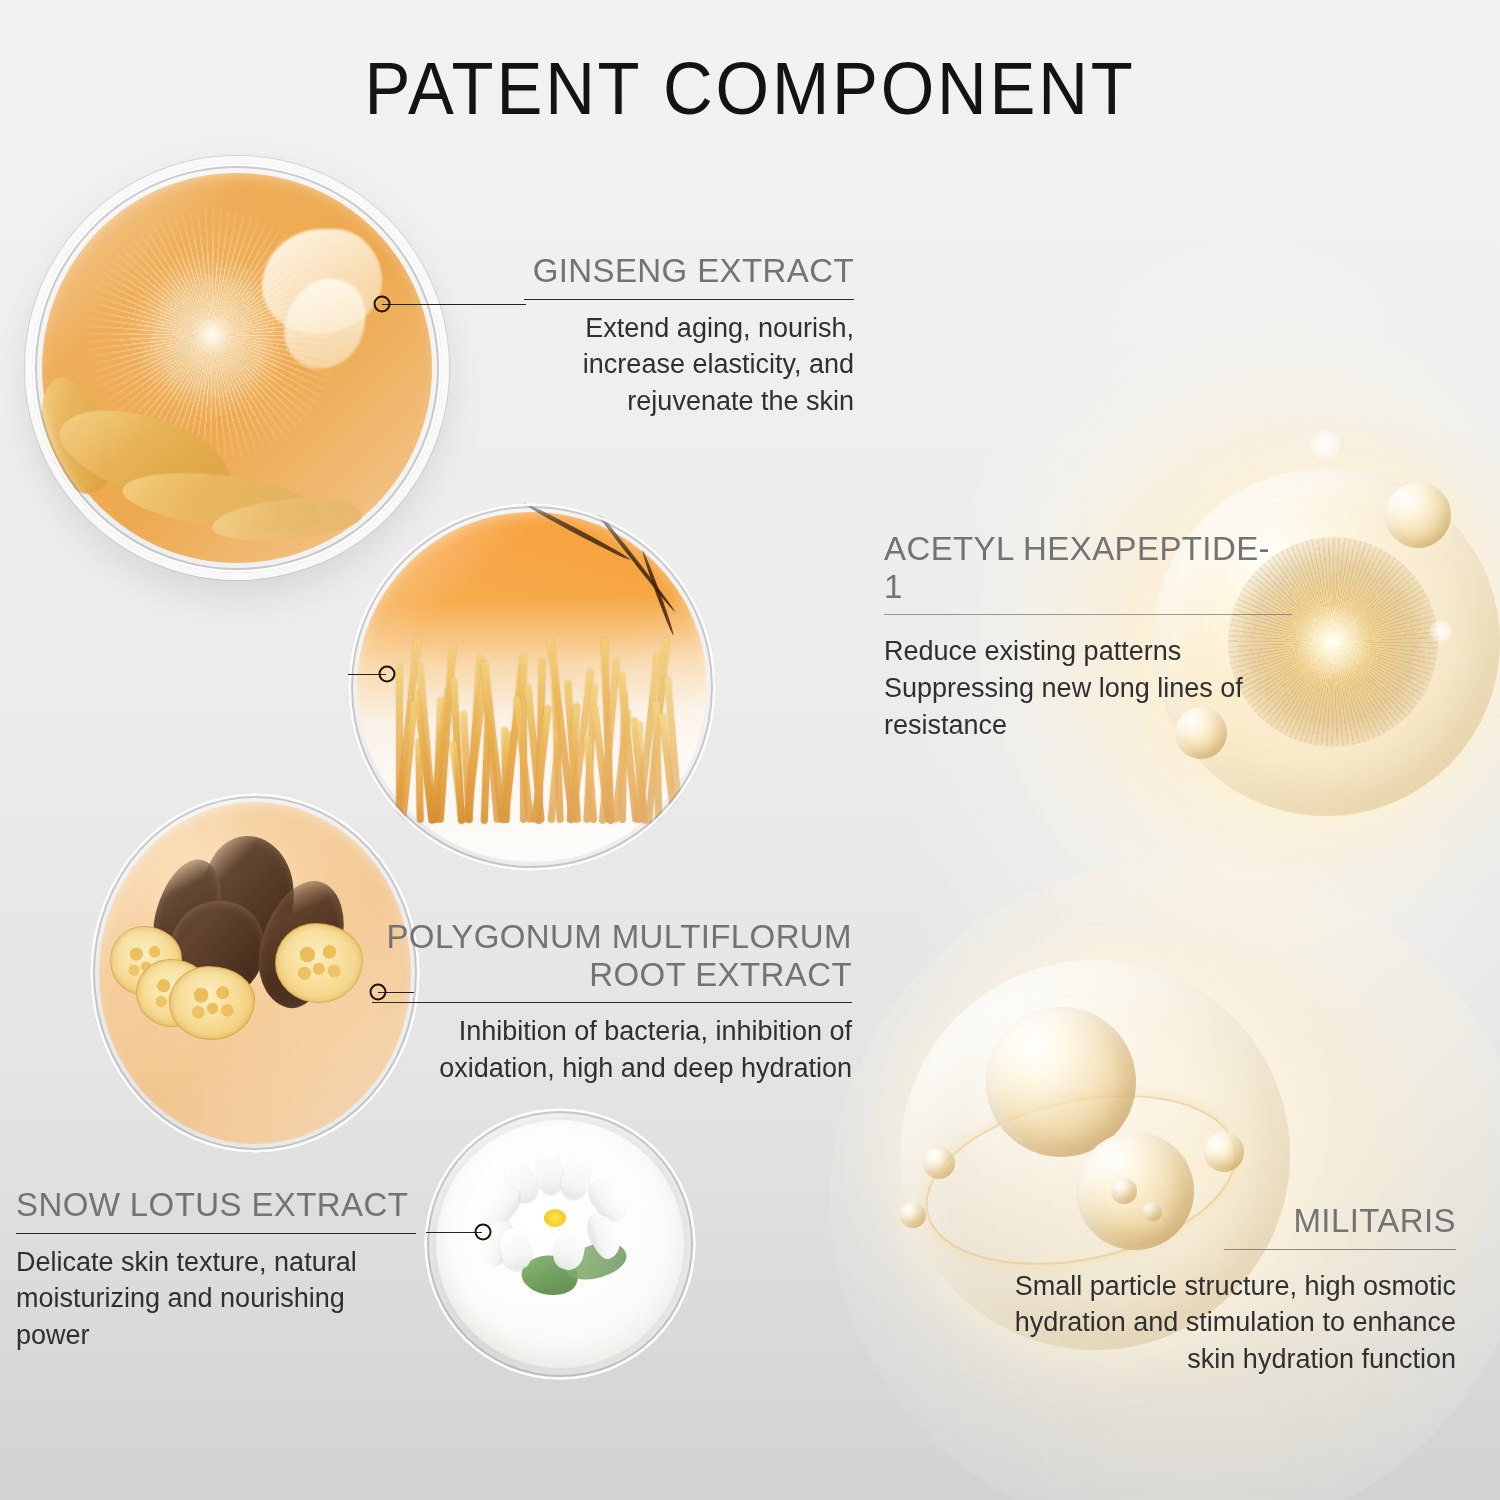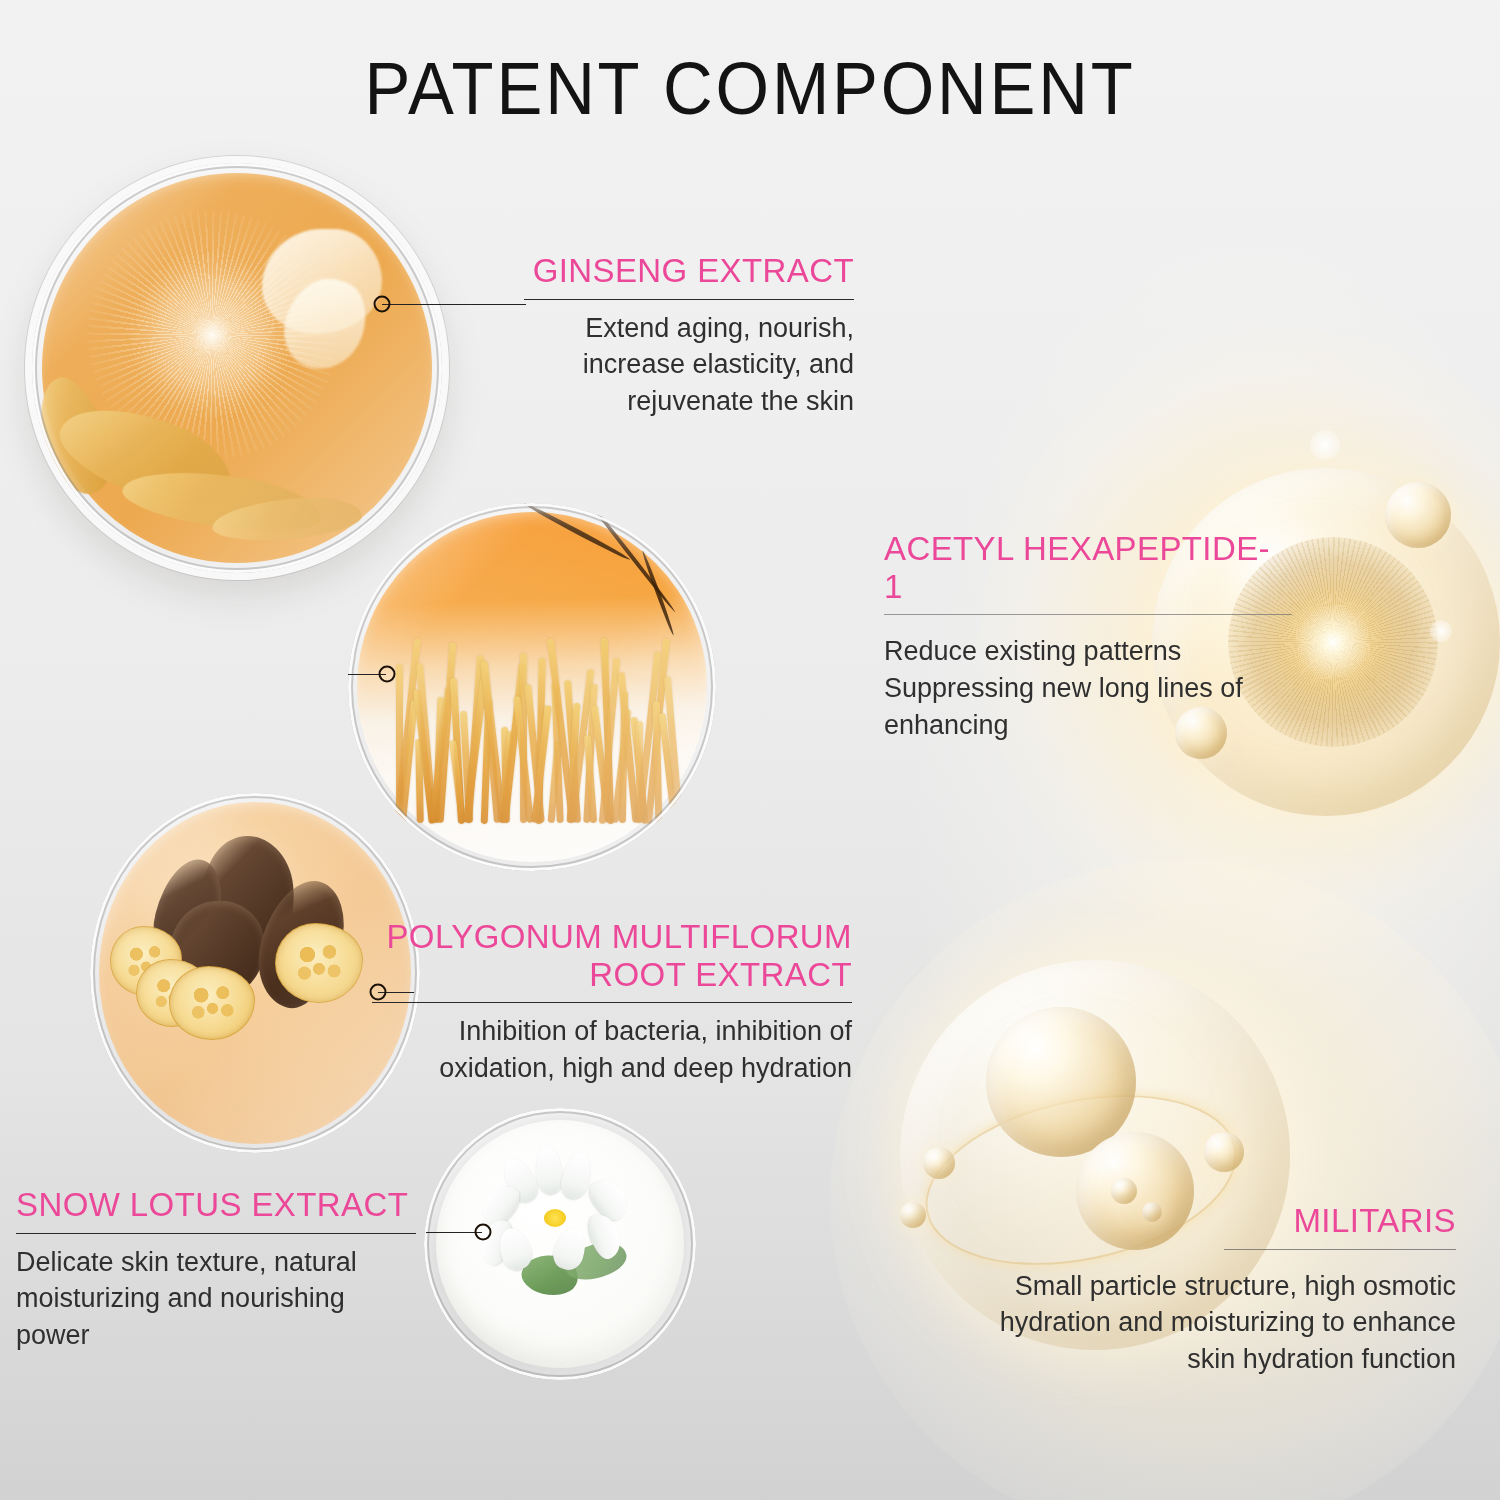--- a/index.html
+++ b/index.html
@@ -159,21 +159,21 @@
   .orbit{
     position:absolute;border-radius:50%;
     border:2px solid rgba(226,193,126,.55);
     box-shadow:0 0 12px rgba(246,223,170,.85);
   }
   .spark{position:absolute;border-radius:50%;background:radial-gradient(circle,rgba(255,255,255,.95),rgba(255,244,214,0));}
 
   
   .callout{position:absolute;}
   .callout .head{
-    color:#ec4899;font-size:33px;letter-spacing:.4px;line-height:1.14;font-weight:400;white-space:pre-line;
+    color:#737373;font-size:33px;letter-spacing:.4px;line-height:1.14;font-weight:400;white-space:pre-line;
   }
   .callout .rule{height:0;border-top:1.6px solid #2a2a2a;margin:9px 0 10px;}
   .callout .rule.soft{border-top:1.6px solid #9a9a9a;}
   .callout .body{
     color:#2f2f2f;font-size:27px;line-height:1.36;font-weight:400;white-space:pre-line;
   }
   .algn-r{text-align:right;}
   .algn-l{text-align:left;}
 
   
@@ -356,24 +356,24 @@
 power</div>
   </div>
   <div class="leader" style="left:426px;top:1232px;width:56px;"></div>
   <div class="dot" style="left:483px;top:1232px;"></div>
 
   <div class="callout algn-l" id="co-hexa">
     <div class="head">ACETYL HEXAPEPTIDE-1</div>
     <div class="rule soft" style="width:408px;border-top:1.6px solid rgba(120,120,120,.75);"></div>
     <div class="body" style="margin-top:18px;">Reduce existing patterns
 Suppressing new long lines of
-enhancing</div>
+resistance</div>
   </div>
 
   <div class="callout algn-r" id="co-treh">
     <div class="head">MILITARIS</div>
     <div class="rule soft" style="margin-left:auto;width:232px;border-top:1.6px solid rgba(110,110,110,.8);"></div>
     <div class="body" style="margin-top:18px;">Small particle structure, high osmotic
-hydration and moisturizing to enhance
+hydration and stimulation to enhance
 skin hydration function</div>
   </div>
 
 </div>
 
 </body></html>

